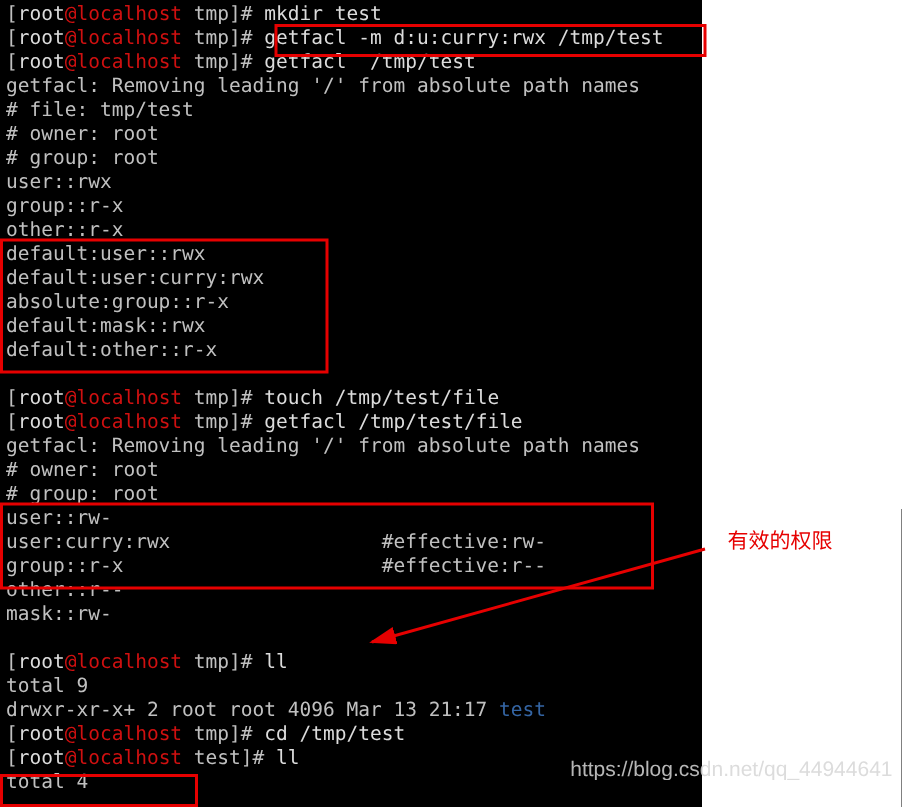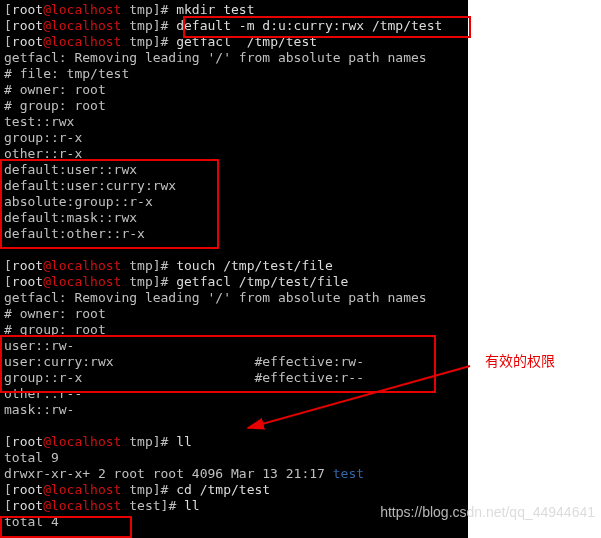--- a/index.html
+++ b/index.html
@@ -55,29 +55,29 @@
     opacity: 0.85;
   }
 </style>
 </head>
 <body>
 
 <div class="term">
 
   <div class="line"><span>[</span><span class="white">root</span><span class="red">@</span><span class="red">localhost</span><span> tmp</span><span>]# </span><span class="white">mkdir test</span></div>
 
-  <div class="line"><span>[</span><span class="white">root</span><span class="red">@</span><span class="red">localhost</span><span> tmp</span><span>]# </span><span class="white">default -m d:u:curry:rwx /tmp/test</span></div>
+  <div class="line"><span>[</span><span class="white">root</span><span class="red">@</span><span class="red">localhost</span><span> tmp</span><span>]# </span><span class="white">getfacl -m d:u:curry:rwx /tmp/test</span></div>
 
   <div class="line"><span>[</span><span class="white">root</span><span class="red">@</span><span class="red">localhost</span><span> tmp</span><span>]# </span><span class="white">getfacl  /tmp/test</span></div>
 
   <div class="line">getfacl: Removing leading '/' from absolute path names</div>
   <div class="line"># file: tmp/test</div>
   <div class="line"># owner: root</div>
   <div class="line"># group: root</div>
-  <div class="line">test::rwx</div>
+  <div class="line">user::rwx</div>
   <div class="line">group::r-x</div>
   <div class="line">other::r-x</div>
   <div class="line">default:user::rwx</div>
   <div class="line">default:user:curry:rwx</div>
   <div class="line">absolute:group::r-x</div>
   <div class="line">default:mask::rwx</div>
   <div class="line">default:other::r-x</div>
   <div class="line">&nbsp;</div>
 
   <div class="line"><span>[</span><span class="white">root</span><span class="red">@</span><span class="red">localhost</span><span> tmp</span><span>]# </span><span class="white">touch /tmp/test/file</span></div>

